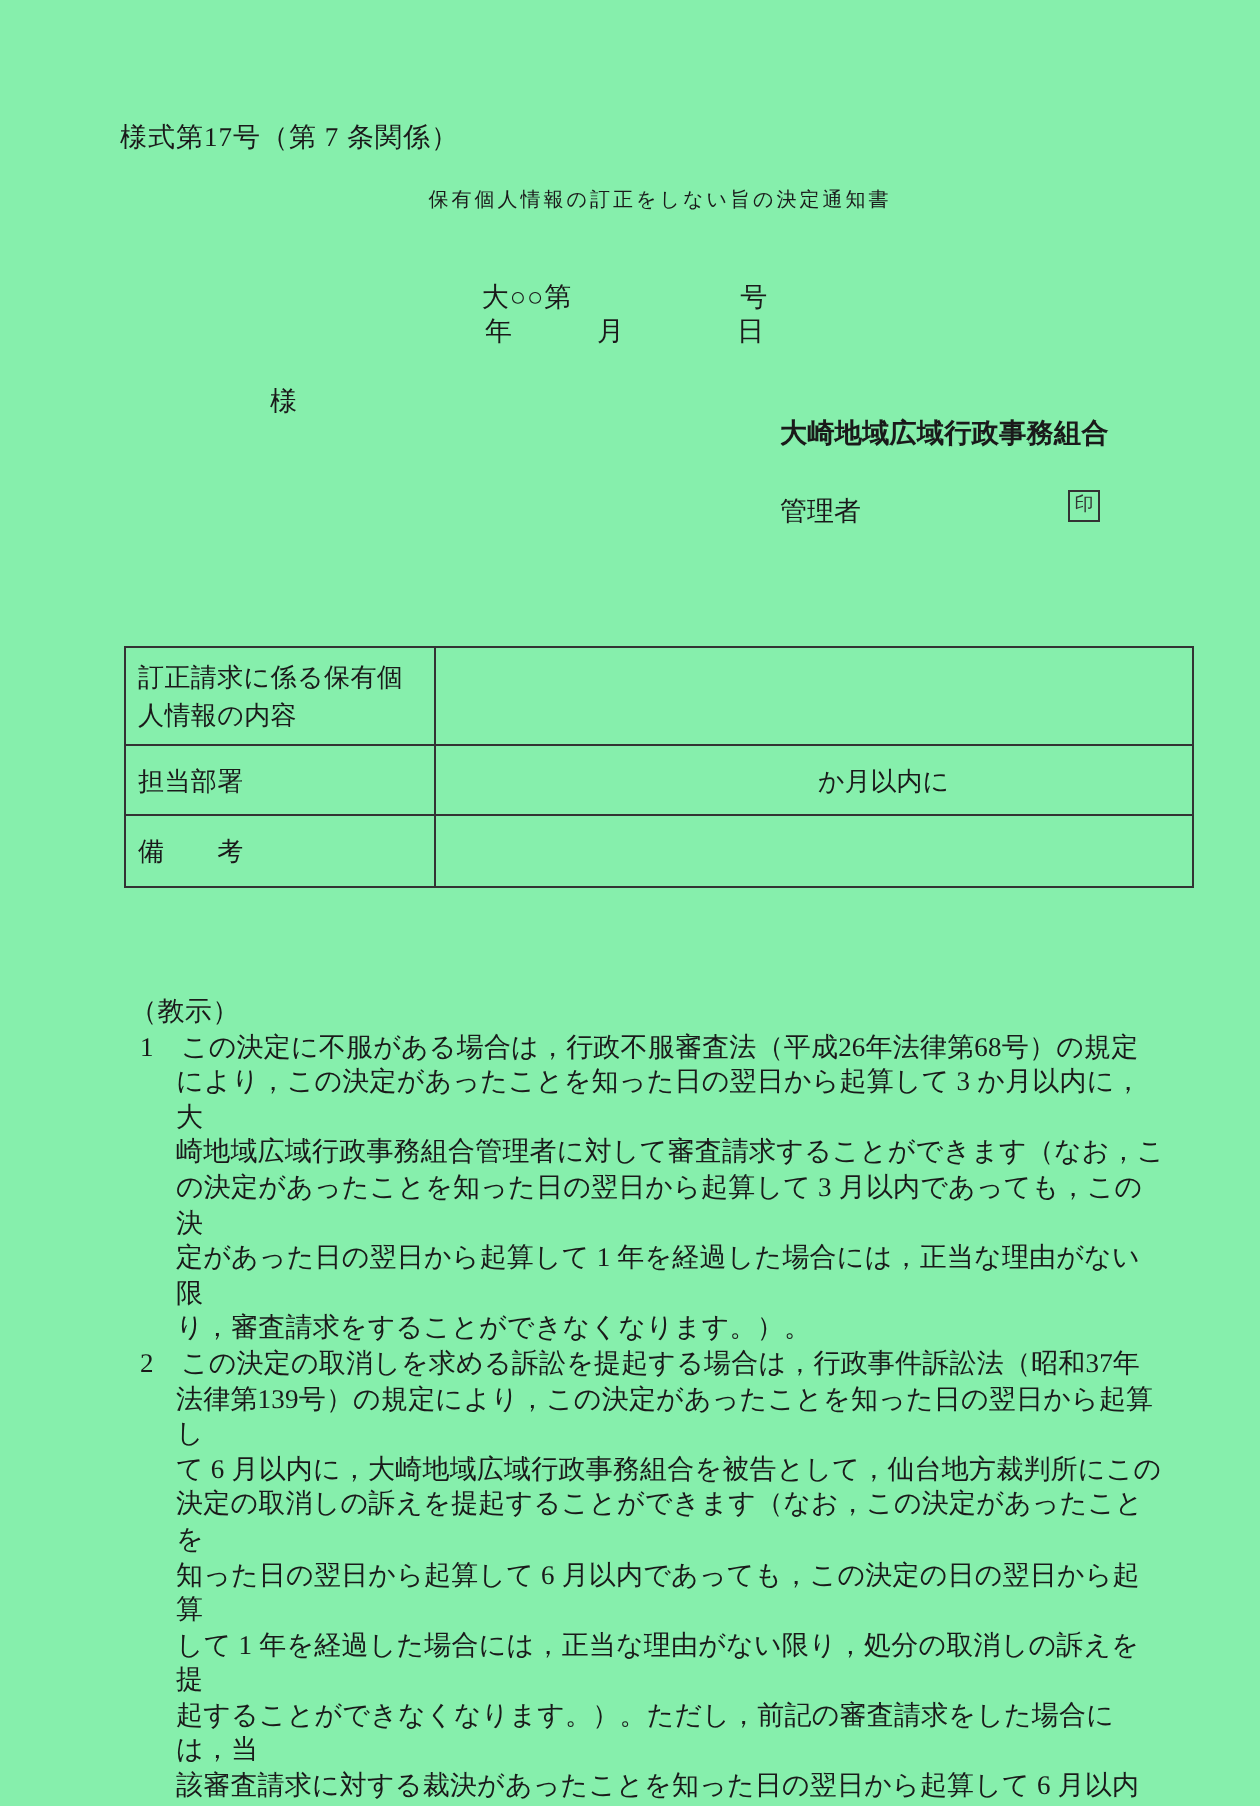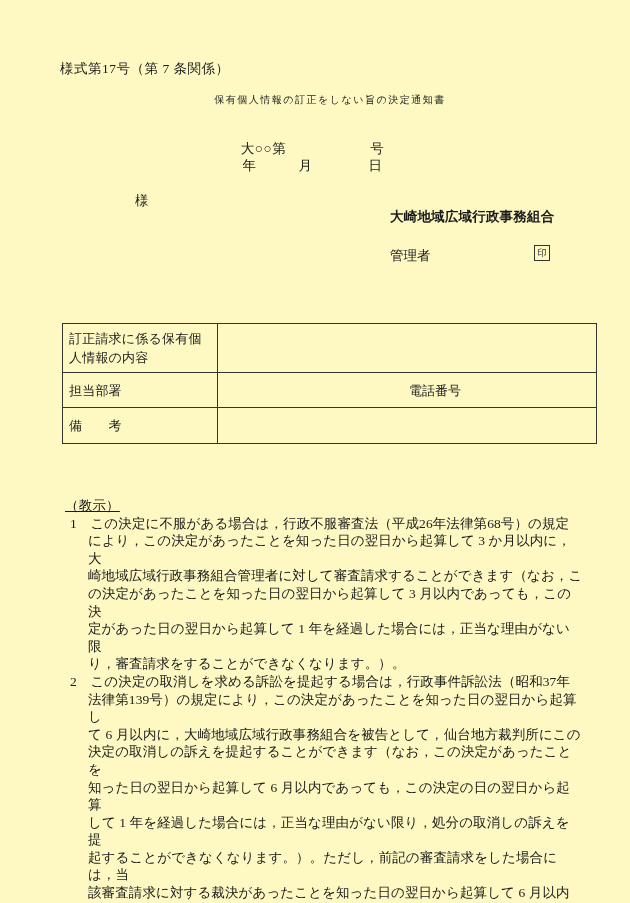--- a/index.html
+++ b/index.html
@@ -1,19 +1,19 @@
 <!DOCTYPE html>
 <html><head>
 <meta charset="utf-8">
 <style>
   html,body{margin:0;padding:0;background:#ffffff;}
   .page{
     position:relative;
     width:630px;height:903px;
-    background:#fef9c3;
+    background:#86efac;
     color:#1a1a1a;
     font-family:"Liberation Serif","DejaVu Serif",serif;
     font-size:13.5px;
     overflow:hidden;
   }
   .abs{position:absolute;}
   .form-no{top:60px;left:60px;letter-spacing:0.5px;}
   .doc-title{top:93px;left:60px;width:540px;text-align:center;font-size:10px;letter-spacing:1.5px;}
   .doc-num-block{top:140px;left:60px;width:505px;text-align:center;line-height:17px;letter-spacing:0.5px;}
   .recipient{top:192px;left:135px;}
@@ -48,21 +48,21 @@
   .form-table td.val{width:366px;}
   tr.r1 td{height:44px;}
   tr.r2 td{height:44px;}
   tr.r3 td{height:30px;}
   tr.r4 td{height:31px;}
   .phone-wrap{padding-left:185px;}
   .notes{
     top:497px;left:65px;width:518px;
     line-height:17.6px;
   }
-  .notes-head{letter-spacing:0.2px;text-decoration:underline;}
+  .notes-head{letter-spacing:0.2px;}
   .note-item{
     padding-left:23px;
     text-indent:-18px;
     white-space:pre-line;
     letter-spacing:0.1px;
   }
 </style>
 </head>
 <body>
 
@@ -88,21 +88,21 @@
     <tbody>
         <tr class="r1">
       <td class="lbl">訂正請求に係る保有個
 人情報の内容</td>
       <td class="val"></td>
     </tr>
     <tr class="r3">
       <td class="lbl">担当部署</td>
       <td class="val">
         <div class="phone-wrap">
-          <span>電話番号</span>
+          <span>か月以内に</span>
         </div>
       </td>
     </tr>
     <tr class="r4">
       <td class="lbl">備　　考</td>
       <td class="val"></td>
     </tr>
   </tbody>
     </table>
 

